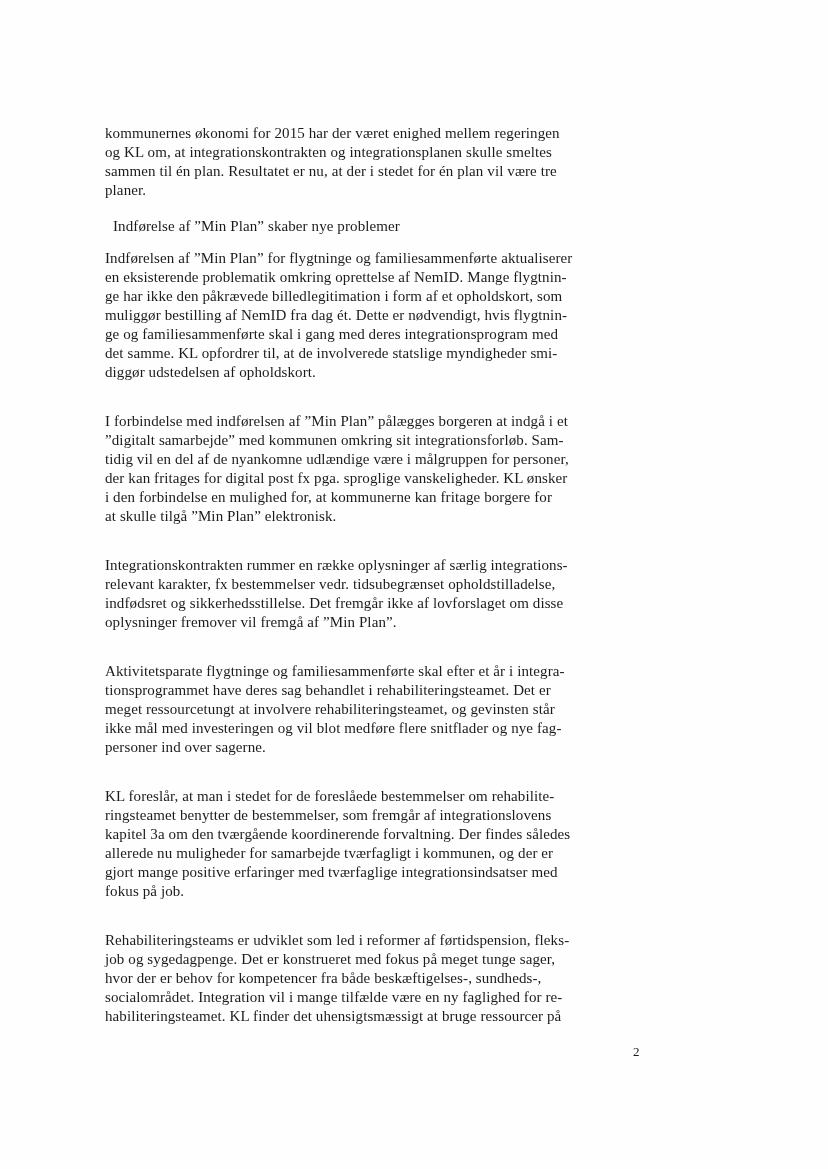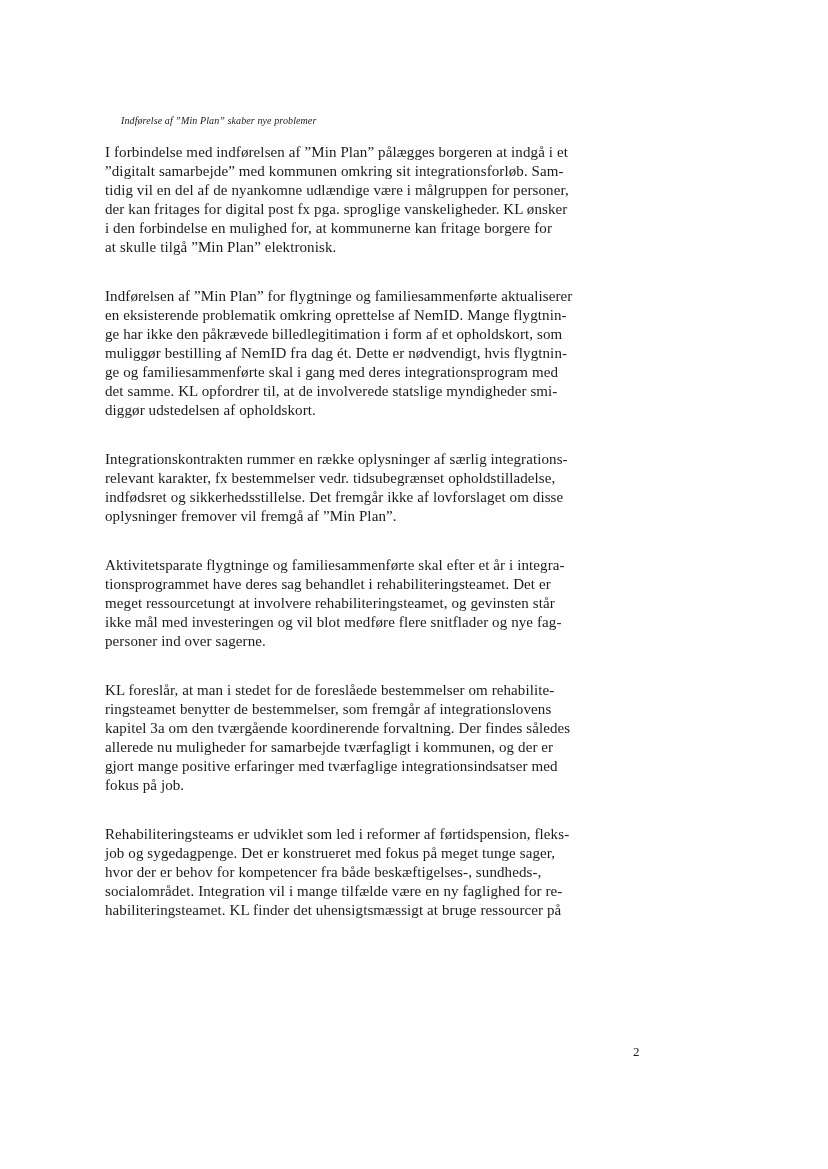--- a/index.html
+++ b/index.html
@@ -25,55 +25,58 @@
   }
   .para {
     white-space: pre-line;
     font-size: 15px;
     line-height: 19px;
     margin: 0 0 30px 0;
     letter-spacing: 0.1px;
   }
   .heading {
     white-space: pre-line;
-    font-size: 10px;
+    font-size: 15px;
     line-height: 19px;
-    font-style: italic;
     font-weight: normal;
-    margin: -13px 0 13px 16px;
+    margin: -13px 0 13px 8px;
     letter-spacing: 0.1px;
   }
   .page-number {
     position: absolute;
     left: 633px;
     top: 1044px;
     font-size: 13px;
     line-height: 15px;
     color: #1b1b1b;
   }
 </style>
 </head>
 <body>
 
 <div class="page">
   <main class="content">
+    <p class="para">kommunernes økonomi for 2015 har der været enighed mellem regeringen
+og KL om, at integrationskontrakten og integrationsplanen skulle smeltes
+sammen til én plan. Resultatet er nu, at der i stedet for én plan vil være tre
+planer.</p>
     <h2 class="heading">Indførelse af ”Min Plan” skaber nye problemer</h2>
-    <p class="para">I forbindelse med indførelsen af ”Min Plan” pålægges borgeren at indgå i et
-”digitalt samarbejde” med kommunen omkring sit integrationsforløb. Sam-
-tidig vil en del af de nyankomne udlændige være i målgruppen for personer,
-der kan fritages for digital post fx pga. sproglige vanskeligheder. KL ønsker
-i den forbindelse en mulighed for, at kommunerne kan fritage borgere for
-at skulle tilgå ”Min Plan” elektronisk.</p>
     <p class="para">Indførelsen af ”Min Plan” for flygtninge og familiesammenførte aktualiserer
 en eksisterende problematik omkring oprettelse af NemID. Mange flygtnin-
 ge har ikke den påkrævede billedlegitimation i form af et opholdskort, som
 muliggør bestilling af NemID fra dag ét. Dette er nødvendigt, hvis flygtnin-
 ge og familiesammenførte skal i gang med deres integrationsprogram med
 det samme. KL opfordrer til, at de involverede statslige myndigheder smi-
 diggør udstedelsen af opholdskort.</p>
+    <p class="para">I forbindelse med indførelsen af ”Min Plan” pålægges borgeren at indgå i et
+”digitalt samarbejde” med kommunen omkring sit integrationsforløb. Sam-
+tidig vil en del af de nyankomne udlændige være i målgruppen for personer,
+der kan fritages for digital post fx pga. sproglige vanskeligheder. KL ønsker
+i den forbindelse en mulighed for, at kommunerne kan fritage borgere for
+at skulle tilgå ”Min Plan” elektronisk.</p>
     <p class="para">Integrationskontrakten rummer en række oplysninger af særlig integrations-
 relevant karakter, fx bestemmelser vedr. tidsubegrænset opholdstilladelse,
 indfødsret og sikkerhedsstillelse. Det fremgår ikke af lovforslaget om disse
 oplysninger fremover vil fremgå af ”Min Plan”.</p>
     <p class="para">Aktivitetsparate flygtninge og familiesammenførte skal efter et år i integra-
 tionsprogrammet have deres sag behandlet i rehabiliteringsteamet. Det er
 meget ressourcetungt at involvere rehabiliteringsteamet, og gevinsten står
 ikke mål med investeringen og vil blot medføre flere snitflader og nye fag-
 personer ind over sagerne.</p>
     <p class="para">KL foreslår, at man i stedet for de foreslåede bestemmelser om rehabilite-

